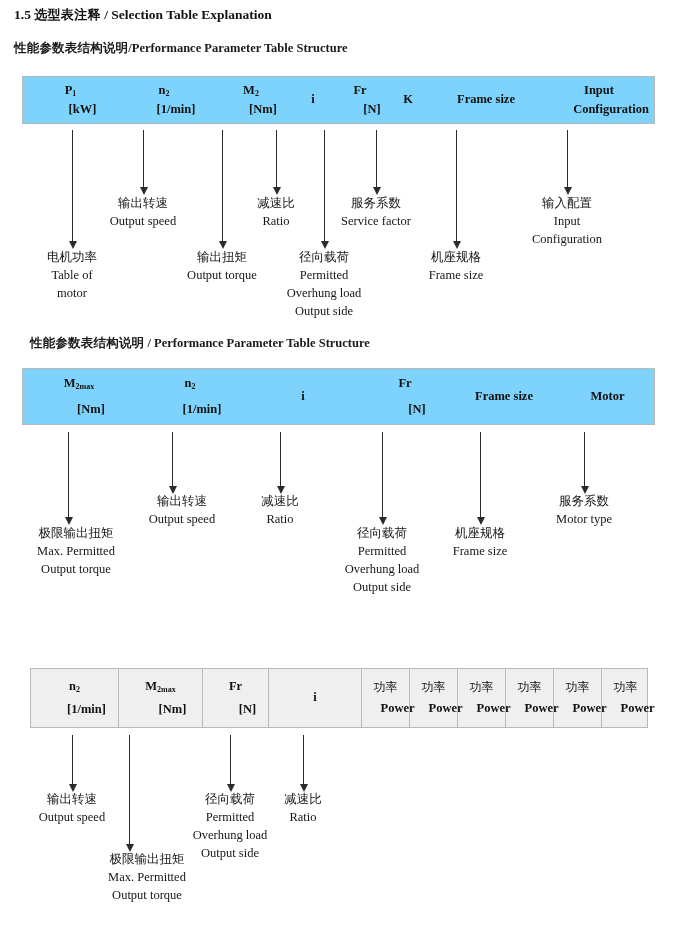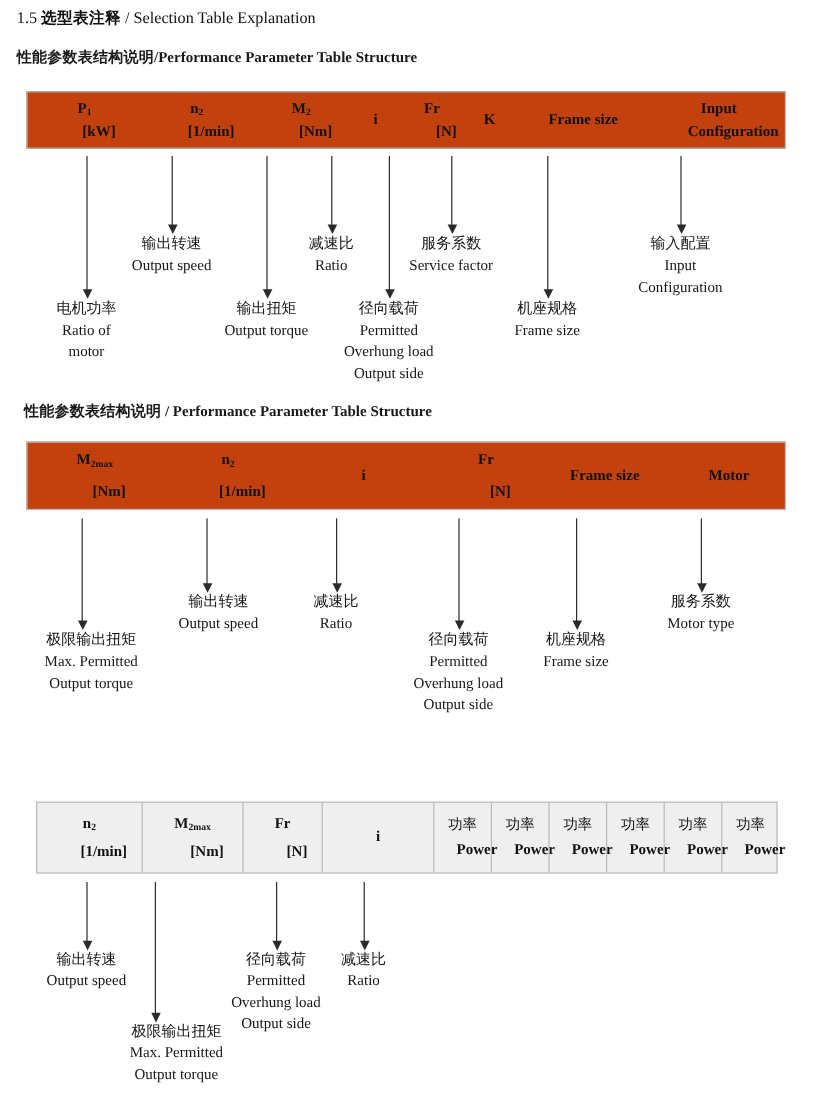--- a/index.html
+++ b/index.html
@@ -26,21 +26,21 @@
   }
   .sec-title .cn {
     font-family: "DejaVu Sans", sans-serif;
     font-weight: bold;
     font-size: 13px;
     letter-spacing: .3px;
     text-align: right;
   }
   .sec-title .en {
     font-family: "Liberation Serif", serif;
-    font-weight: normal;
+    font-weight: bold;
     font-size: 13.5px;
   }
   .sub-title {
     position: absolute;
     white-space: nowrap;
     font-size: 12.5px;
   }
   .sub-title .cn {
     font-family: "DejaVu Sans", sans-serif;
     font-weight: bold;
@@ -49,21 +49,21 @@
   }
   .sub-title .en {
     font-family: "Liberation Serif", serif;
     font-weight: bold;
     font-size: 12.5px;
   }
 
   
   .tbl {
     position: absolute;
-    background: #c2410c;
+    background: #7dd3fc;
     border: 1px solid #b9b9b9;
     box-sizing: border-box;
   }
   .tbl.celled { background: #efefef; }
   .cell {
     position: absolute;
     top: 0; bottom: 0;
     display: flex;
     flex-direction: column;
     align-items: center;
@@ -199,39 +199,39 @@
     <span class="en">Service factor</span>
   </div>
   <div class="note" style="left:567px; top:194px;">
     <span class="cn">输入配置</span>
     <span class="en">Input</span>
     <span class="en">Configuration</span>
   </div>
 
   <div class="note" style="left:72px; top:248px;">
     <span class="cn">电机功率</span>
-    <span class="en">Ratio of</span>
+    <span class="en">Table of</span>
     <span class="en">motor</span>
   </div>
   <div class="note" style="left:222px; top:248px;">
     <span class="cn">输出扭矩</span>
     <span class="en">Output torque</span>
   </div>
   <div class="note" style="left:324px; top:248px;">
     <span class="cn">径向载荷</span>
     <span class="en">Permitted</span>
     <span class="en">Overhung load</span>
     <span class="en">Output side</span>
   </div>
   <div class="note" style="left:456px; top:248px;">
     <span class="cn">机座规格</span>
     <span class="en">Frame size</span>
   </div>
 
-  <div class="sub-title" style="left:20px; top:335px;">
+  <div class="sub-title" style="left:30px; top:335px;">
     <span class="cn">性能参数表结构说明</span>
     <span class="en">/</span>
     <span class="en">Performance Parameter Table Structure</span>
   </div>
 
   <div class="tbl" style="left:22px; top:368px; width:633px; height:57px;">
     <div class="cell" style="left:0px; width:112px;">
       <span><span>M</span><sub>2max</sub></span>
       <span class="l2" style="margin-top:6px;">[Nm]</span>
     </div>

